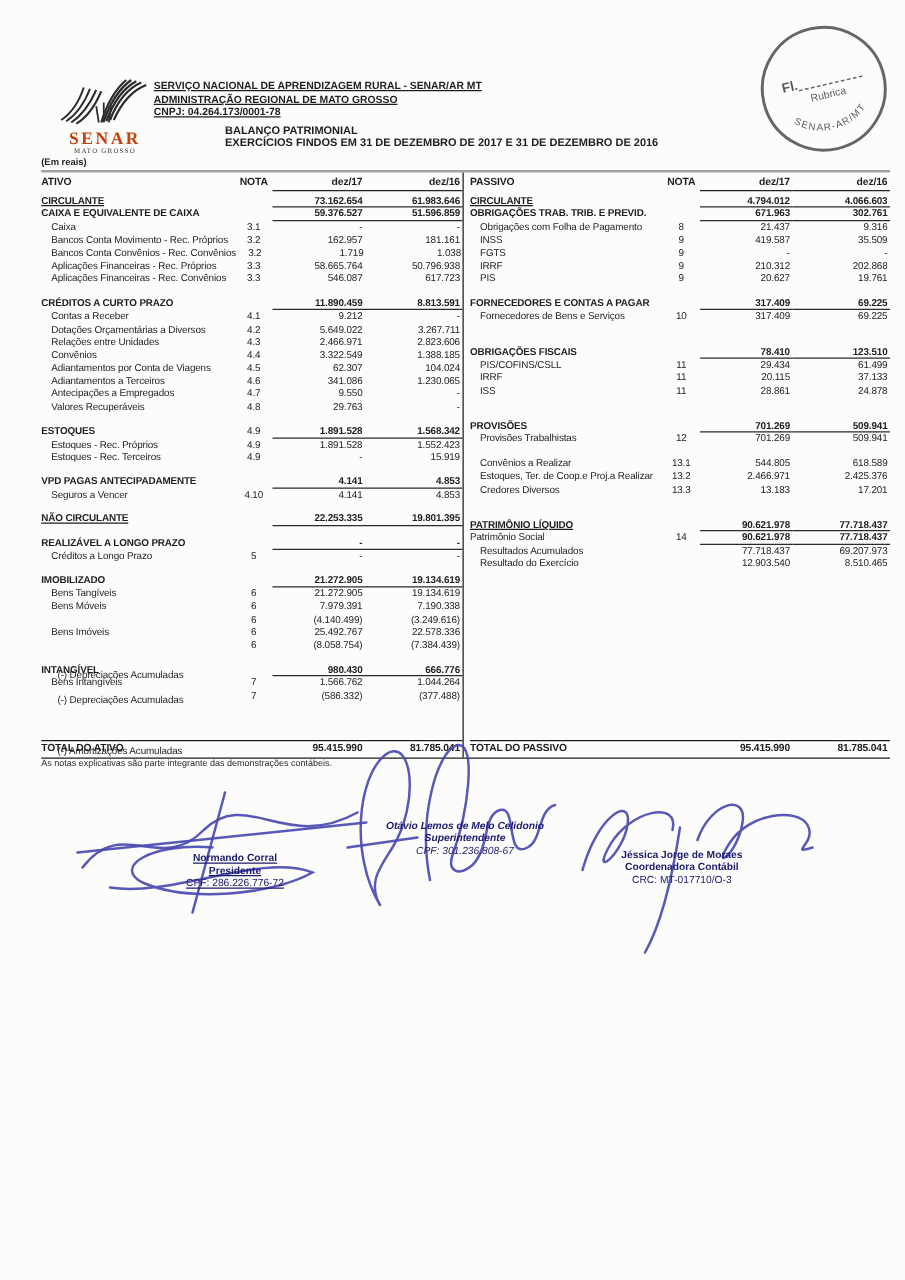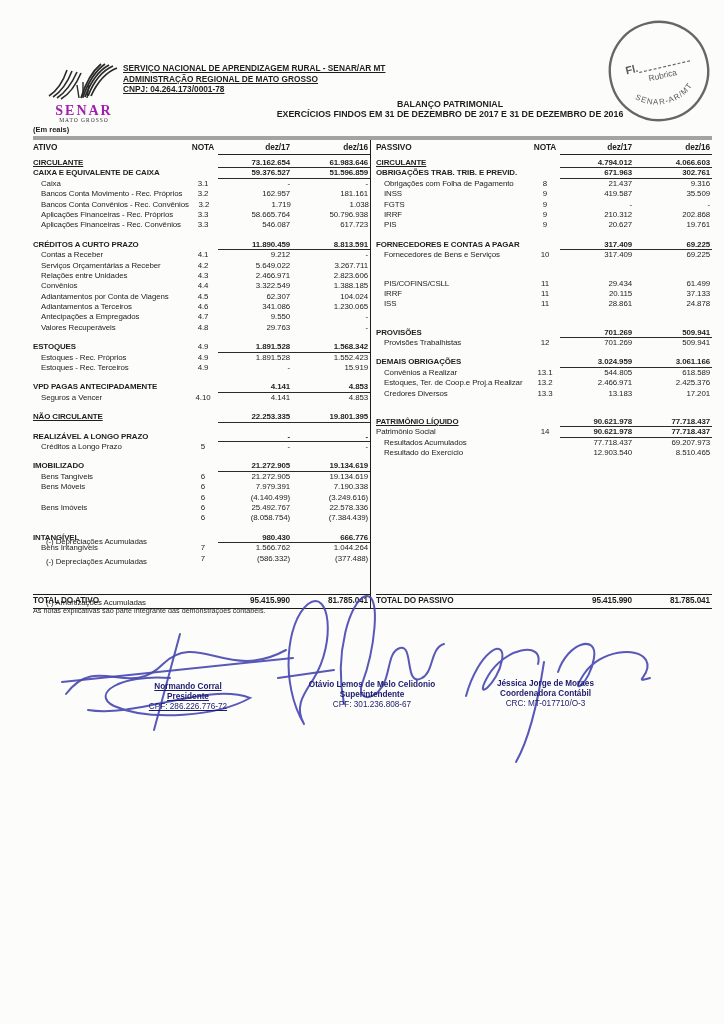--- a/index.html
+++ b/index.html
@@ -7,30 +7,30 @@
     position:relative;width:724px;height:1024px;margin:0 auto;
     background:#fcfcfa;font-family:"Liberation Sans",sans-serif;color:#1e1e1e;
     overflow:hidden;
   }
   
   .stamp{position:absolute;top:12px;right:6px;width:118px;height:118px;opacity:.85;}
   .stamp svg text{fill:#3c3c3c;}
   
   .logo{position:absolute;left:44px;top:60px;width:80px;text-align:center;}
   .logo svg path{stroke:#2b2b2b;fill:none;}
-  .logo-name{font-family:"Liberation Serif",serif;font-size:14px;font-weight:bold;letter-spacing:2px;line-height:13px;color:#a21caf;}
+  .logo-name{font-family:"Liberation Serif",serif;font-size:14px;font-weight:bold;letter-spacing:2px;line-height:13px;color:#c2410c;}
   .logo-sub{font-family:"Liberation Serif",serif;font-size:5.5px;letter-spacing:1px;color:#333;}
   .org{position:absolute;left:123px;top:63px;font-size:8.3px;font-weight:bold;line-height:10.5px;text-decoration:underline;}
-  .titles{position:absolute;left:180px;top:99px;width:540px;text-align:center;font-weight:bold;}
+  .titles{position:absolute;left:180px;top:99px;width:540px;font-weight:bold;}
   .title-main{font-size:8.8px;line-height:10px;}
   .title-sub{font-size:8.8px;line-height:10px;}
   .emreais{position:absolute;left:33px;top:125px;font-size:7.5px;font-weight:bold;}
   
   .bs{position:absolute;left:33px;top:136px;width:679px;height:468px;
-      border-top:4px solid #a3a3a3;border-bottom:1.6px solid #1c1c1c;
+      border-top:2px solid #a3a3a3;border-bottom:1.6px solid #1c1c1c;
       display:flex;}
   .half{display:flex;flex-direction:column;box-sizing:border-box;padding-top:1px;}
   .half.left{width:337px;}
   .half.right{width:342px;border-left:1.6px solid #1c1c1c;padding-left:5px;}
   .trow{display:flex;line-height:10.4px;height:10.4px;font-size:7.9px;letter-spacing:-0.1px;}
   .thead{height:14px;line-height:13px;font-weight:bold;font-size:8.3px;margin-bottom:3px;}
   .lbl{flex:1;white-space:nowrap;overflow:visible;}
   .nota{width:30px;text-align:center;flex:none;}
   .v{width:74px;text-align:right;flex:none;padding-right:2px;box-sizing:border-box;}
   .v.v16{width:78px;}
@@ -159,21 +159,21 @@
           <span class="v v17">11.890.459</span>
           <span class="v v16">8.813.591</span>
         </div>
         <div class="trow itm">
           <span class="lbl">Contas a Receber</span>
           <span class="nota">4.1</span>
           <span class="v v17">9.212</span>
           <span class="v v16">-</span>
         </div>
         <div class="trow itm">
-          <span class="lbl">Serviços Orçamentárias a Receber</span>
+          <span class="lbl">Dotações Orçamentárias a Diversos</span>
           <span class="nota">4.2</span>
           <span class="v v17">5.649.022</span>
           <span class="v v16">3.267.711</span>
         </div>
         <div class="trow itm">
           <span class="lbl">Relações entre Unidades</span>
           <span class="nota">4.3</span>
           <span class="v v17">2.466.971</span>
           <span class="v v16">2.823.606</span>
         </div>
@@ -379,20 +379,26 @@
           <span class="v v16">69.225</span>
         </div>
         <div class="trow itm">
           <span class="lbl">Fornecedores de Bens e Serviços</span>
           <span class="nota">10</span>
           <span class="v v17">317.409</span>
           <span class="v v16">69.225</span>
         </div>
         <div class="gap"></div>
         <div class="gap"></div>
+        <div class="trow sub">
+          <span class="lbl">OBRIGAÇÕES FISCAIS</span>
+          <span class="nota"></span>
+          <span class="v v17">78.410</span>
+          <span class="v v16">123.510</span>
+        </div>
         <div class="trow itm">
           <span class="lbl">PIS/COFINS/CSLL</span>
           <span class="nota">11</span>
           <span class="v v17">29.434</span>
           <span class="v v16">61.499</span>
         </div>
         <div class="trow itm">
           <span class="lbl">IRRF</span>
           <span class="nota">11</span>
           <span class="v v17">20.115</span>
@@ -412,26 +418,20 @@
           <span class="v v17">701.269</span>
           <span class="v v16">509.941</span>
         </div>
         <div class="trow itm">
           <span class="lbl">Provisões Trabalhistas</span>
           <span class="nota">12</span>
           <span class="v v17">701.269</span>
           <span class="v v16">509.941</span>
         </div>
         <div class="gap"></div>
-        <div class="trow sub">
-          <span class="lbl">DEMAIS OBRIGAÇÕES</span>
-          <span class="nota"></span>
-          <span class="v v17">3.024.959</span>
-          <span class="v v16">3.061.166</span>
-        </div>
         <div class="trow itm">
           <span class="lbl">Convênios a Realizar</span>
           <span class="nota">13.1</span>
           <span class="v v17">544.805</span>
           <span class="v v16">618.589</span>
         </div>
         <div class="trow itm">
           <span class="lbl">Estoques, Ter. de Coop.e Proj.a Realizar</span>
           <span class="nota">13.2</span>
           <span class="v v17">2.466.971</span>
@@ -495,21 +495,21 @@
       <path d="M18,84 C30,40 58,24 54,48 C50,72 24,92 40,64 C56,36 96,28 90,52"></path>
       <path d="M96,50 C92,76 84,122 68,150"></path>
       <path d="M110,60 C120,30 150,22 146,46 C142,72 120,86 136,62 C152,38 190,34 198,48 C206,62 182,72 202,66"></path>
     </svg>
 
     <div class="sigblock" style="left:108px;top:682px;width:160px;text-decoration:underline;">
       <div class="nm">Normando Corral</div>
       <div class="rl">Presidente</div>
       <div class="dc">CPF: 286.226.776-72</div>
     </div>
-    <div class="sigblock" style="left:282px;top:680px;width:180px;">
+    <div class="sigblock" style="left:282px;top:656px;width:180px;font-style:italic;">
       <div class="nm">Otávio Lemos de Melo Celidonio</div>
       <div class="rl">Superintendente</div>
       <div class="dc">CPF: 301.236.808-67</div>
     </div>
     <div class="sigblock" style="left:458px;top:679px;width:175px;">
       <div class="nm">Jéssica Jorge de Moraes</div>
       <div class="rl">Coordenadora Contábil</div>
       <div class="dc">CRC: MT-017710/O-3</div>
     </div>
   </div>

